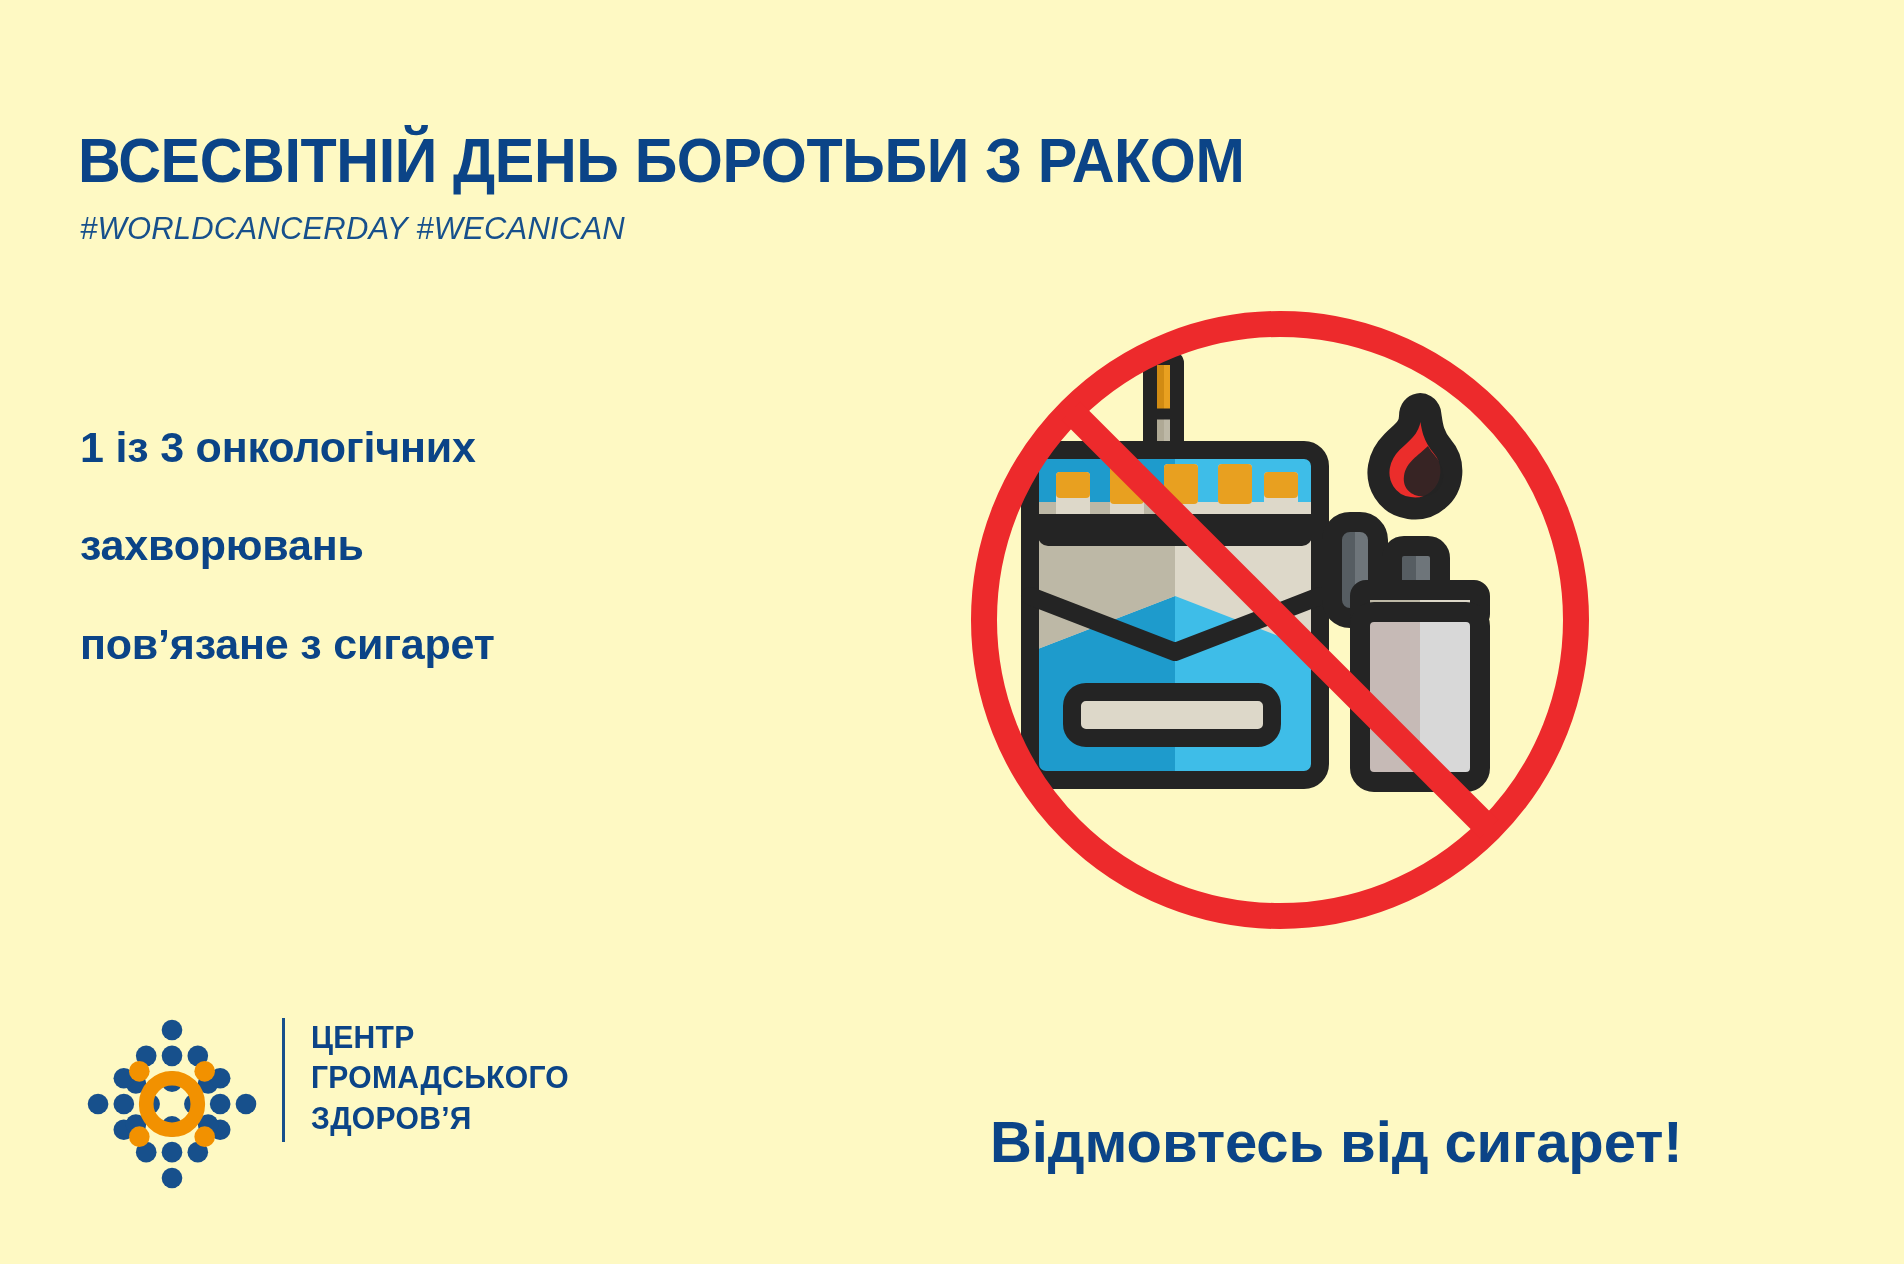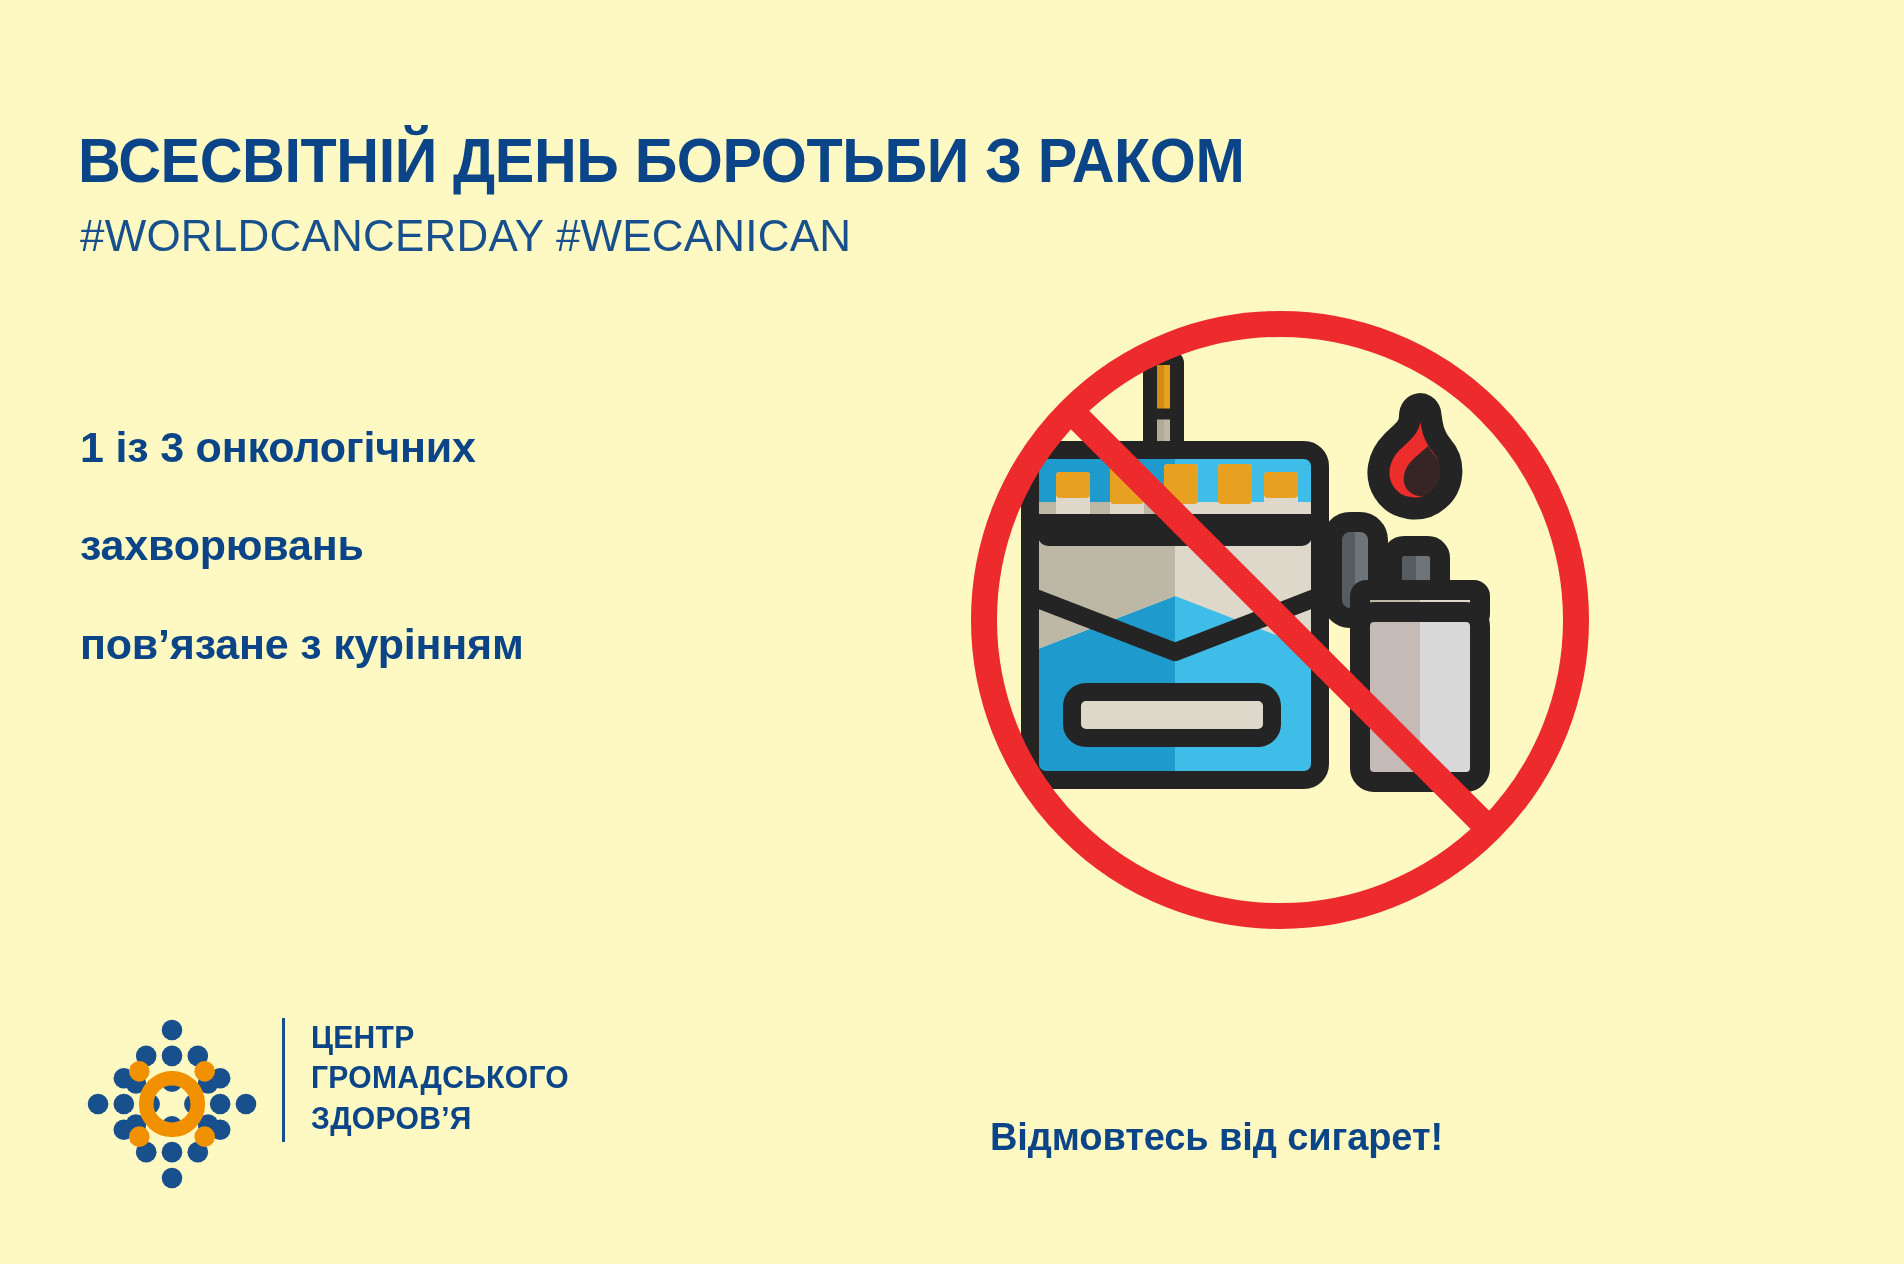--- a/index.html
+++ b/index.html
@@ -35,26 +35,27 @@
     color: #0B4487;
     white-space: nowrap;
     transform: scaleX(0.94);
     transform-origin: left top;
   }
 
   .hashtags {
     position: absolute;
     left: 80px;
     top: 212px;
-    font-size: 44px;
+    font-size: 31px;
     line-height: 1.1;
     font-weight: 400;
     letter-spacing: 0.2px;
     color: #17508C;
     white-space: nowrap;
+    font-style: italic;
   }
 
   
   .stat {
     position: absolute;
     left: 80px;
     top: 378px;
     font-size: 43px;
     line-height: 1.36;
     font-weight: 700;
@@ -99,41 +100,40 @@
     width: 640px;
     height: 640px;
   }
   .illustration svg { display: block; width: 100%; height: 100%; }
 
   
   .tagline {
     position: absolute;
     left: 990px;
     top: 1108px;
-    font-size: 38px;
+    font-size: 58px;
     font-weight: 700;
     color: #0B4487;
     letter-spacing: -0.1px;
     white-space: nowrap;
-    margin-top: 8px;
   }
 </style>
 </head>
 <body>
 
 <div class="poster">
 
   <h1 class="headline">ВСЕСВІТНІЙ ДЕНЬ БОРОТЬБИ З РАКОМ</h1>
 
   <div class="hashtags">#WORLDCANCERDAY #WECANICAN</div>
 
   <div class="stat">
     <span class="line">1 із 3 онкологічних</span>
     <span class="line">захворювань</span>
-    <span class="line">пов’язане з курінням</span>
+    <span class="line">пов’язане з сигарет</span>
   </div>
 
   <div class="illustration">
     <svg viewBox="0 0 640 640" xmlns="http://www.w3.org/2000/svg" aria-hidden="true">
 
       <g>
 
         <g>
           <rect x="190" y="58" width="27" height="214" rx="5" fill="#BDB8A6"></rect>
           <rect x="190" y="58" width="14" height="214" fill="#AFA995"></rect>

